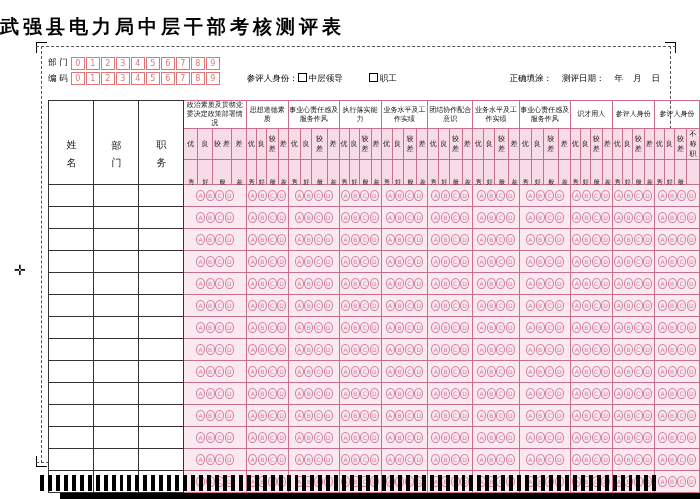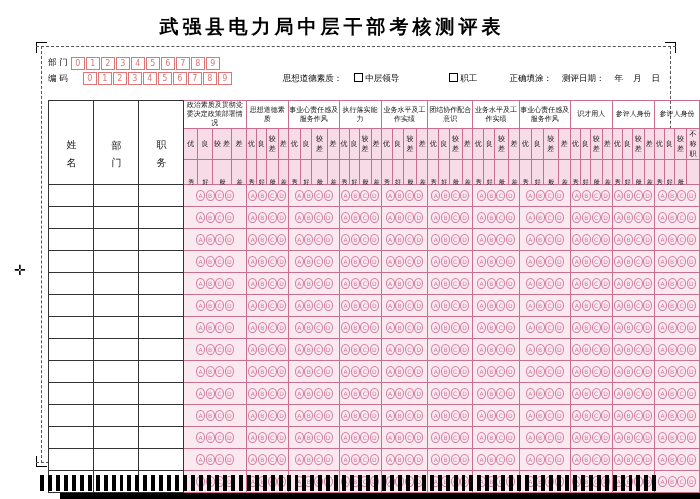--- a/index.html
+++ b/index.html
@@ -19,31 +19,31 @@
   .crop.br{right:24px;bottom:32px;width:10px;height:10px;border-right:1px solid #000;border-bottom:1px solid #000;}
 
   
   .guide{position:absolute;border-top:1px dashed #555;left:36px;right:24px;}
   .guide.top{top:46px;}
   .guide.bottom{bottom:36px;}
   .vguide{position:absolute;border-left:1px dashed #555;top:46px;bottom:36px;}
   .vguide.l{left:41px;}
   .vguide.r{right:29px;}
 
-  .title{position:absolute;top:14px;left:0;width:664px;text-align:center;font-size:19px;font-weight:bold;letter-spacing:4px;font-family:"DejaVu Serif","Liberation Serif",serif;}
+  .title{position:absolute;top:14px;left:0;width:664px;text-align:left;font-size:19px;font-weight:bold;letter-spacing:4px;font-family:"DejaVu Serif","Liberation Serif",serif;}
 
   
   .meta{position:absolute;left:48px;top:56px;width:612px;font-size:8.5px;}
   .meta-row{display:flex;align-items:center;height:14px;}
   .meta-label{white-space:nowrap;margin-right:3px;}
   .boxes{display:flex;}
   .boxes span{display:inline-block;width:12px;height:11px;border:1px solid #d77;color:#d77;text-align:center;font-size:8px;line-height:11px;margin-right:1px;}
   .meta-right{margin-left:auto;display:flex;gap:10px;align-items:flex-end;white-space:nowrap;}
   .chk{display:inline-block;width:7px;height:7px;border:1px solid #000;margin-right:2px;vertical-align:-1px;}
-  .part2{display:flex;align-items:center;margin-top:2px;gap:12px;}
+  .part2{display:flex;align-items:center;margin-top:2px;}
   .part2 .sp{display:inline-block;width:26px;}
 
   
   table.grid{position:absolute;left:48px;top:100px;border-collapse:collapse;table-layout:fixed;}
   table.grid td,table.grid th{border:1px solid #c86f8e;padding:0;font-weight:normal;font-size:7px;text-align:center;vertical-align:middle;color:#111;}
   .idcol{border-color:#333 !important;}
   .bighdr{font-size:7.5px;line-height:9px;font-weight:bold;padding:1px;}
   .namecol{width:44px;height:80px;}
   .vert{writing-mode:vertical-rl;text-orientation:upright;letter-spacing:3px;font-size:10px;}
   .sub{height:12px;font-size:6.5px;background:#f7dbe7;}
@@ -103,21 +103,21 @@
           <span>2</span>
           <span>3</span>
           <span>4</span>
           <span>5</span>
           <span>6</span>
           <span>7</span>
           <span>8</span>
           <span>9</span>
         </span>
       <span class="sp"></span>
-      <span>思想道德素质：</span>
+      <span>参评人身份：</span>
       <span><span class="chk"></span><span>中层领导</span></span>
       <span class="sp"></span>
       <span><span class="chk"></span><span>职工</span></span>
       <span class="meta-right">
         <span>正确填涂：</span>
         <span>测评日期：</span>
         <span>年</span>
         <span>月</span>
         <span>日</span>
       </span>

